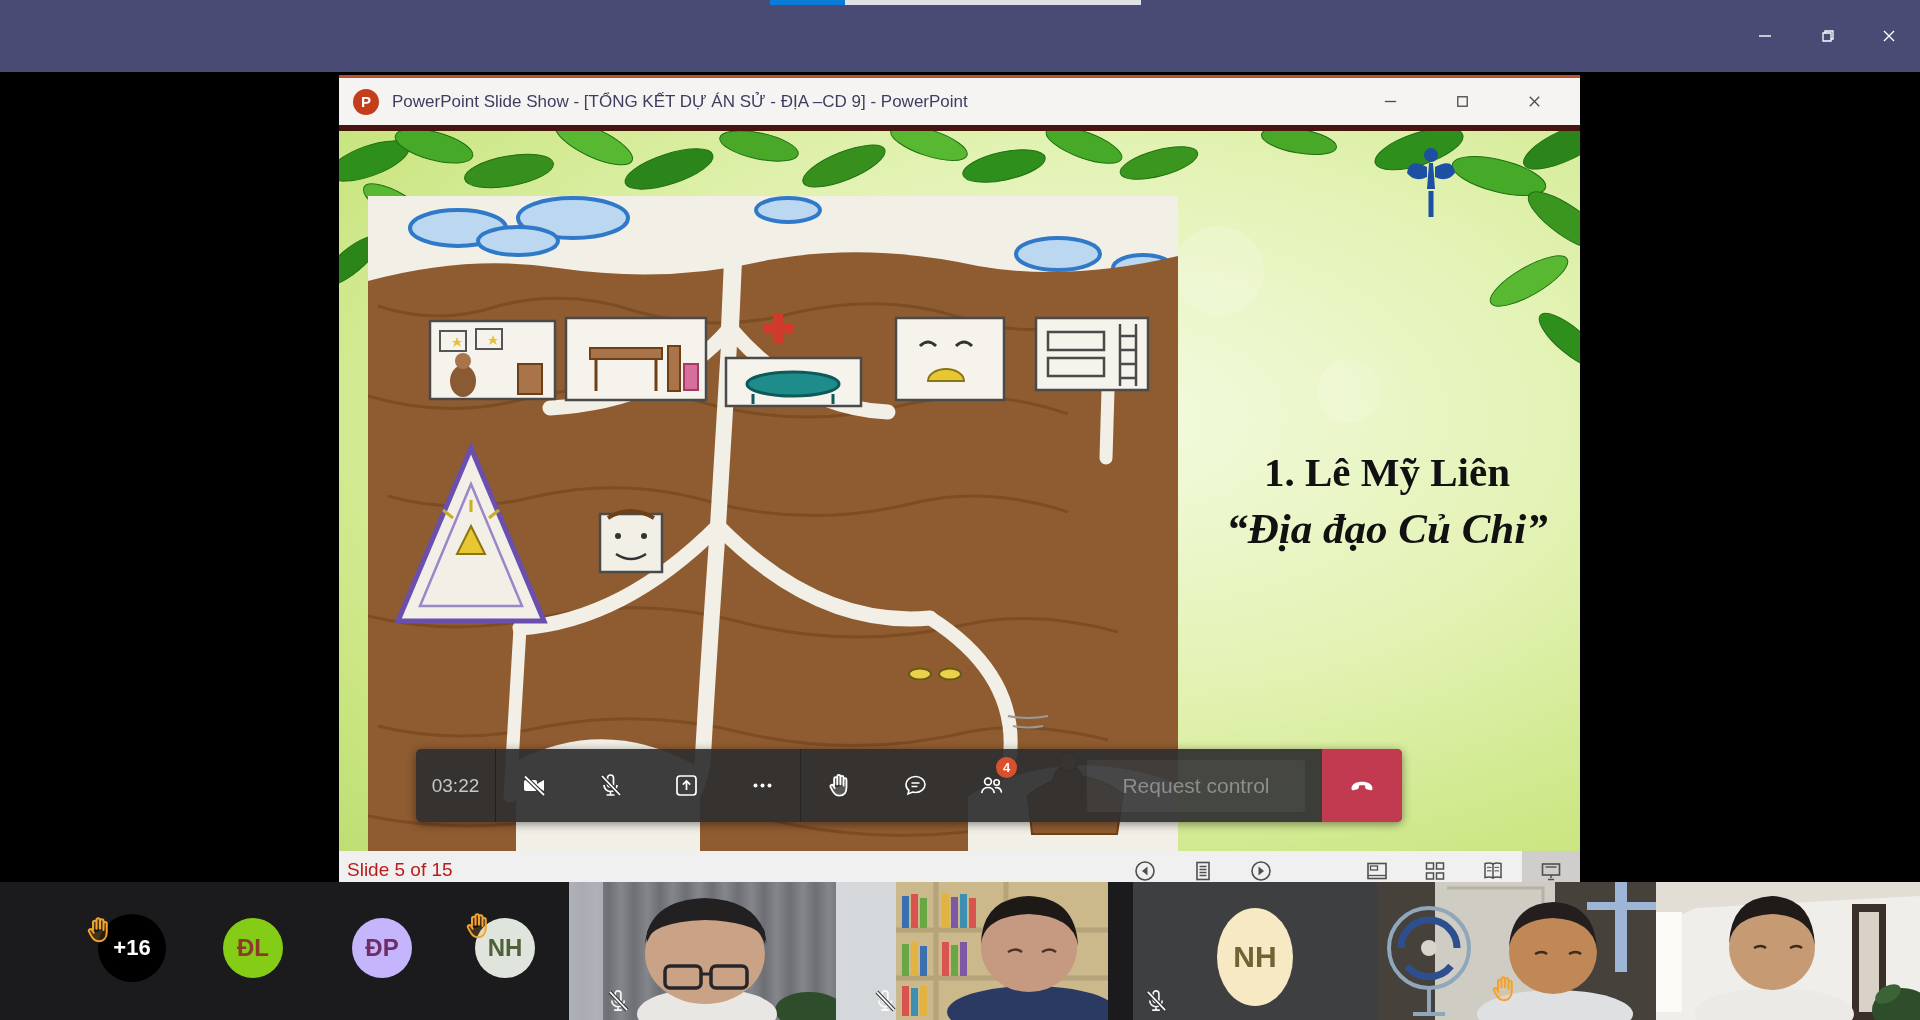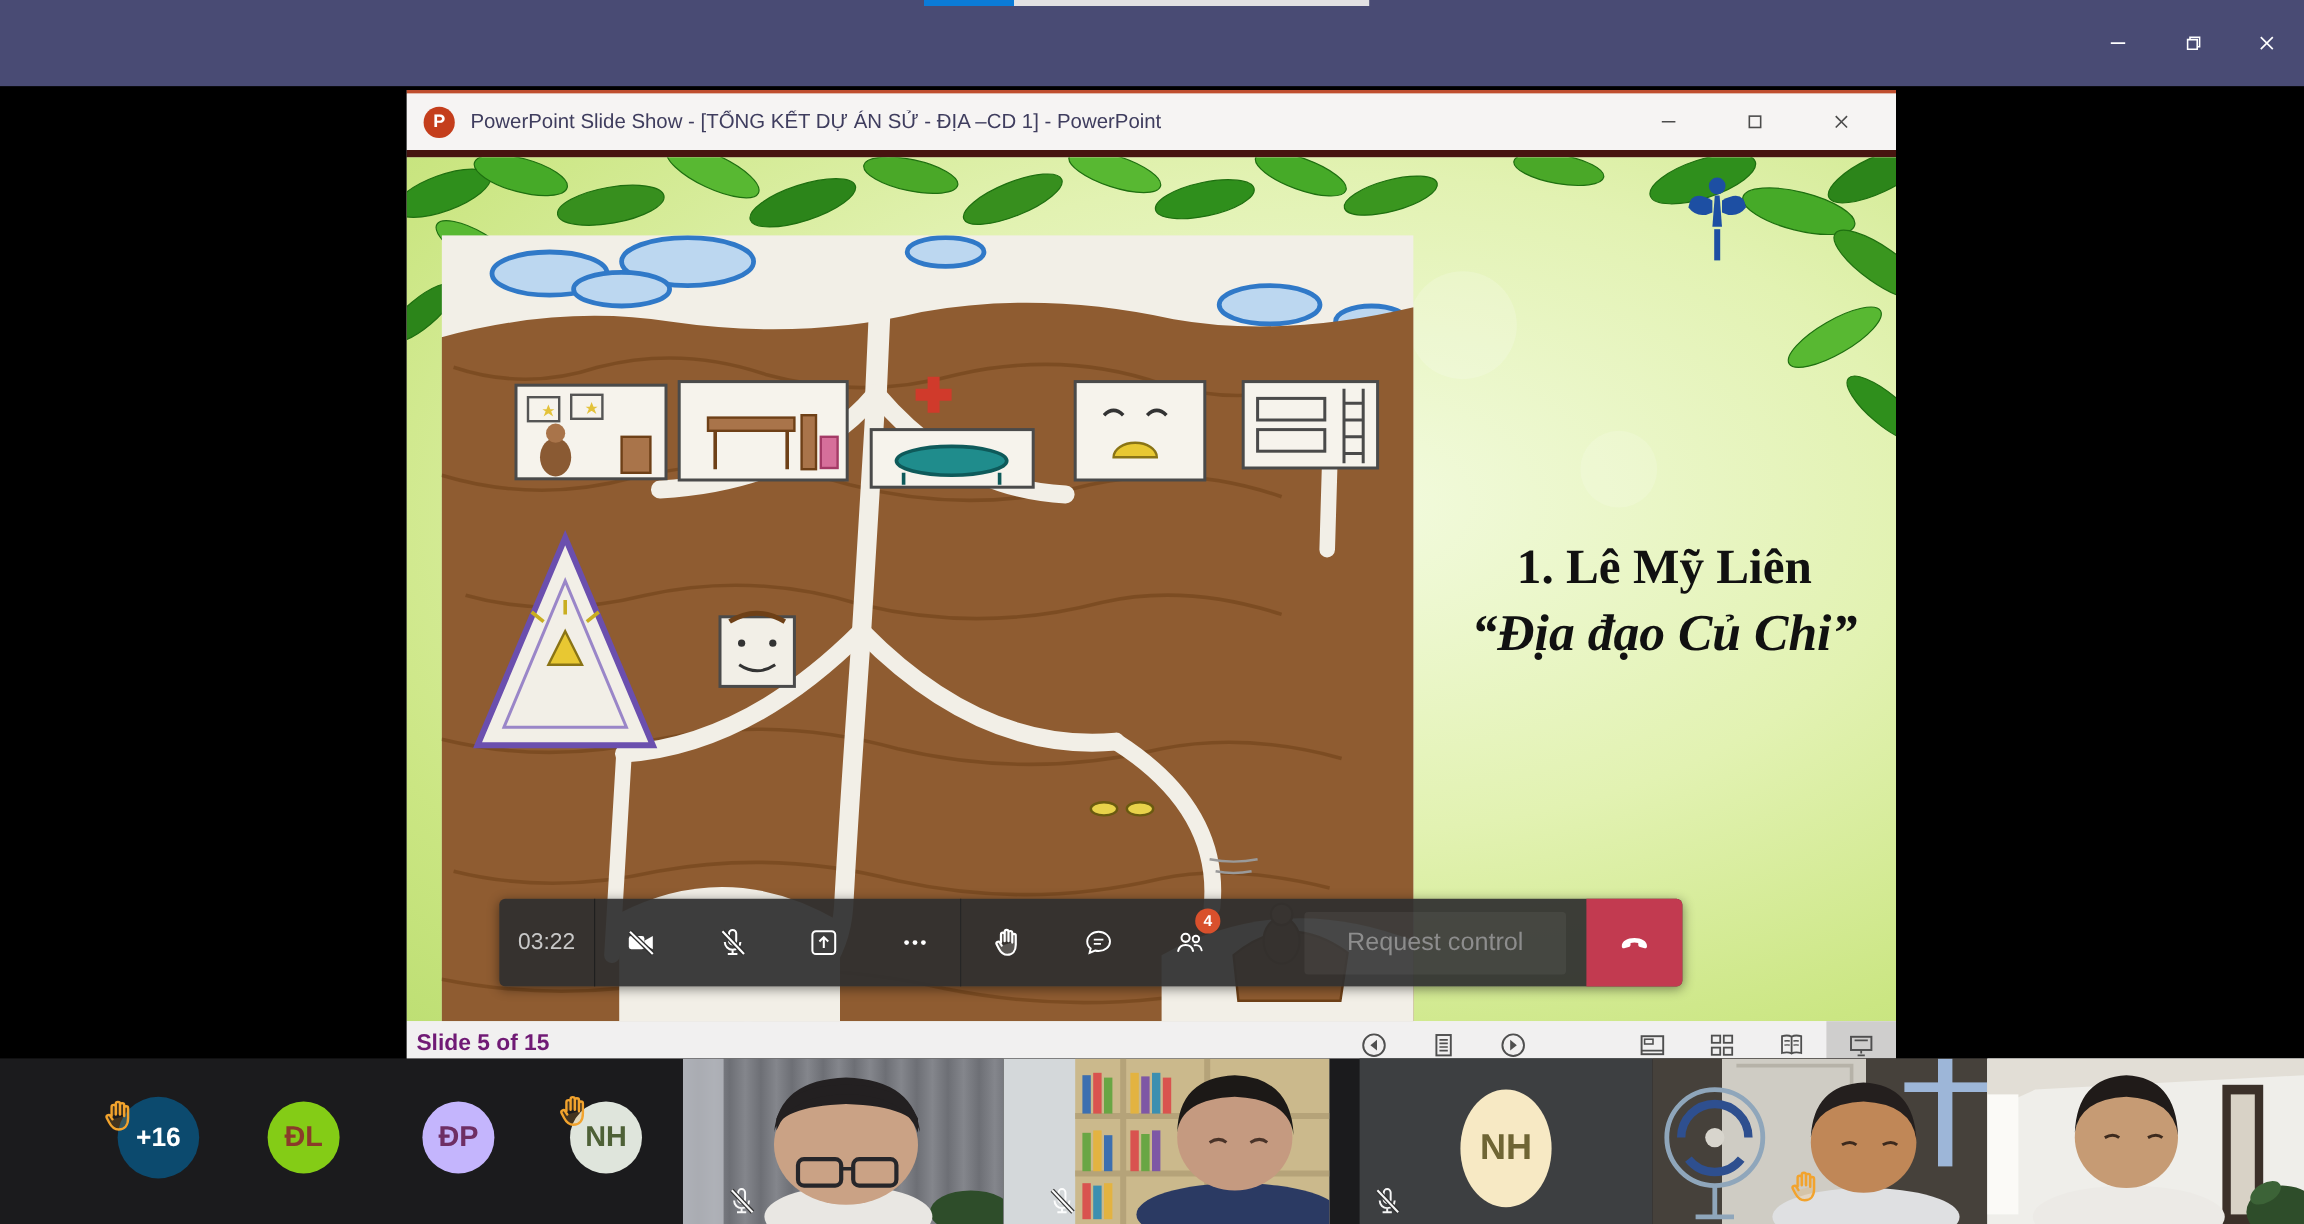--- a/index.html
+++ b/index.html
@@ -40,21 +40,21 @@
   .st-line2 { font-size:41px; font-weight:bold; line-height:1.15; margin-top:6px; }
   .st-line3 { font-size:43px; font-weight:bold; font-style:italic; line-height:1.15; margin-top:8px; }
   .slide-logo { position:absolute; left:1066px; top:12px; width:175px; height:86px; display:flex; color:#1d4fa3; }
   .logo-mark { width:52px; height:84px; flex:0 0 auto; }
   .logo-text { margin-left:4px; margin-top:16px; white-space:nowrap; }
   .logo-l1 { font-size:15px; font-weight:bold; letter-spacing:.5px; }
   .logo-l2 { font-size:27px; font-weight:900; letter-spacing:.5px; margin-top:1px; }
 
   
   .pp-statusbar { position:absolute; left:0; top:773px; width:1241px; height:40px; background:#f1f0f0; color:#3c3c3c; }
-  .slide-indicator { position:absolute; left:8px; top:8px; font-size:19px; color:#701a75;font-weight:bold; }
+  .slide-indicator { position:absolute; left:8px; top:8px; font-size:19px; color:#b91c1c; }
   .sb-icons { position:absolute; right:0; top:0; height:40px; display:flex; align-items:center; }
   .sb-btn { width:58px; height:40px; display:flex; align-items:center; justify-content:center; color:#4f4f4f; }
   .sb-btn svg { width:24px; height:24px; }
   .sb-gap { width:58px; }
   .sb-active { background:#cfcecd; }
 
   
   .meeting-bar { position:absolute; left:416px; top:677px; width:986px; height:73px;
                  background:rgba(47,47,47,0.93); border-radius:5px; display:flex; align-items:stretch;
                  box-shadow:0 2px 10px rgba(0,0,0,.45); }
@@ -69,21 +69,21 @@
   .mb-request { align-self:center; margin-left:58px; width:218px; height:52px; border-radius:3px;
                 background:rgba(255,255,255,0.055); color:#8d8d8d; font-size:21px;
                 display:flex; align-items:center; justify-content:center; }
   .mb-hangup { margin-left:auto; width:80px; border-radius:0 5px 5px 0; background:#c23a50;
                display:flex; align-items:center; justify-content:center; color:#fff; }
   .mb-hangup svg { width:30px; height:30px; }
 
   
   .bottom-row { position:absolute; left:0; top:882px; width:1920px; height:138px; background:#1b1b1d; }
   .avatar { position:absolute; border-radius:50%; display:flex; align-items:center; justify-content:center; font-weight:bold; }
-  .av-overflow { left:98px; top:32px; width:68px; height:68px; background:#0c4a6e; color:#fff; font-size:22px; }
+  .av-overflow { left:98px; top:32px; width:68px; height:68px; background:#000000; color:#fff; font-size:22px; }
   .av-dl { left:223px; top:36px; width:60px; height:60px; background:#84cc16; color:#8a3b2a; font-size:24px; }
   .av-dp { left:352px; top:36px; width:60px; height:60px; background:#c4b5fd; color:#6e2e64; font-size:24px; }
   .av-nh { left:475px; top:36px; width:60px; height:60px; background:#dfe5dc; color:#4e6137; font-size:24px; }
   .hand-emoji { position:absolute; width:30px; height:30px; color:#f2a32d; z-index:5; }
   .hand-emoji svg { width:100%; height:100%; }
   .he-1 { left:84px; top:33px; }
   .he-2 { left:463px; top:29px; }
 
   .tile { position:absolute; top:0; height:138px; overflow:hidden; }
   .tile-boy { left:569px; width:267px; }
@@ -211,21 +211,21 @@
         </div>
     </div>
   </div>
 
   <div class="stage">
 
     <div class="pp-window">
 
       <div class="pp-titlebar">
         <div class="pp-appicon">P</div>
-        <div class="pp-title">PowerPoint Slide Show - [TỔNG KẾT DỰ ÁN SỬ - ĐỊA –CD 1] - PowerPoint</div>
+        <div class="pp-title">PowerPoint Slide Show - [TỔNG KẾT DỰ ÁN SỬ - ĐỊA –CD 9] - PowerPoint</div>
         <div class="pp-win-controls">
           <div class="ppc-btn">
               <svg>
                 <use href="#i-min"></use>
               </svg>
             </div>
           <div class="ppc-btn">
               <svg>
                 <use href="#i-max"></use>
               </svg>

